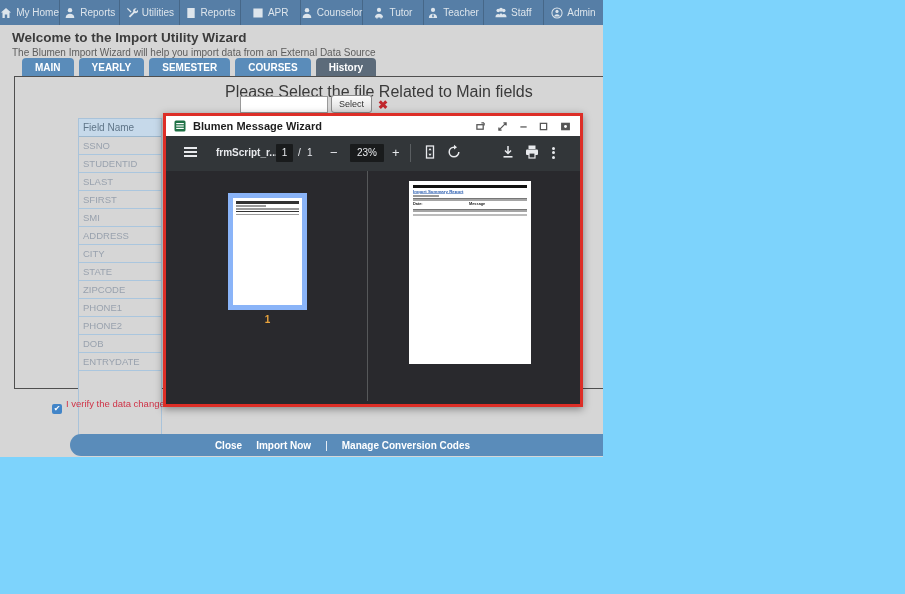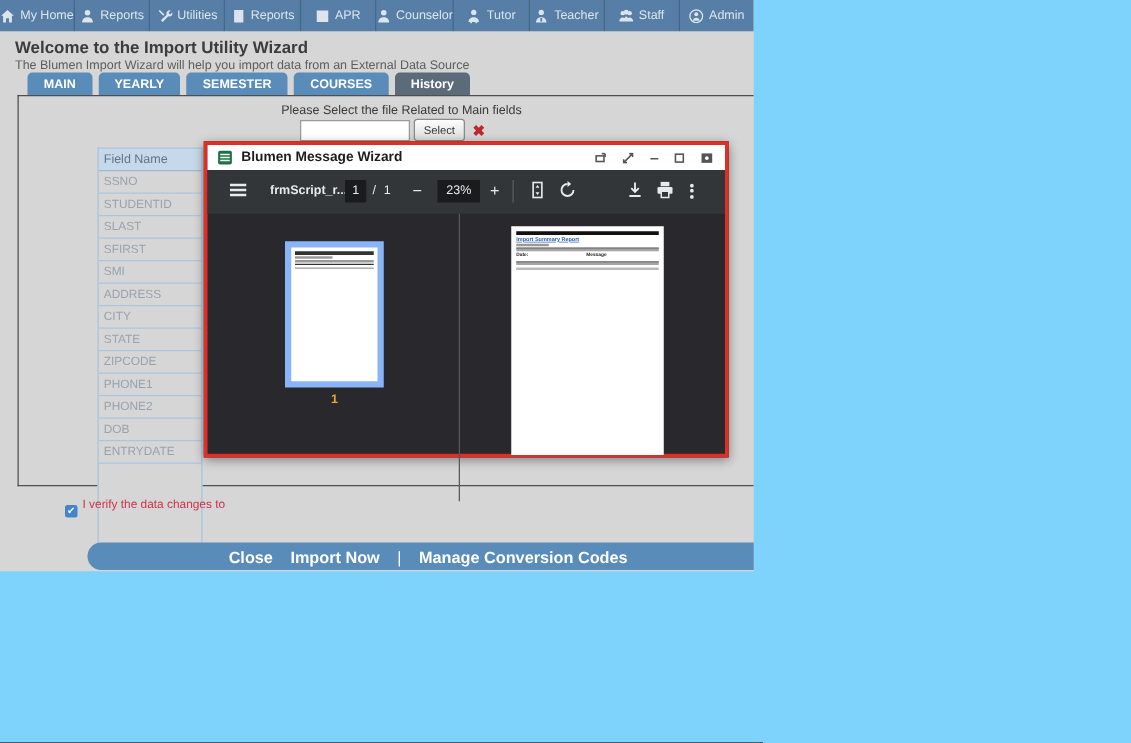--- a/index.html
+++ b/index.html
@@ -20,21 +20,21 @@
 
   
   .tabs { position:absolute; left:22px; top:58px; display:flex; gap:5px; }
   .tab { height:18px; padding:0 13px; display:flex; align-items:center; background:#5a8cba; color:#fff;
          font-size:10px; font-weight:bold; border-radius:4px 4px 0 0; cursor:pointer; }
   .tab.active { background:#5c6b7a; }
 
   
   .panel { position:absolute; left:14px; top:76px; width:589px; height:313px;
            border:1px solid #4f4f4f; border-right:none; }
-  .prompt { position:absolute; left:225px; top:83px; font-size:10px; color:#3a3a3a; }
+  .prompt { position:absolute; left:225px; top:83px; font-size:16px; color:#3a3a3a; }
   .file-input { position:absolute; left:240px; top:96px; width:88px; height:17px; border:1px solid #9a9a9a;
                 background:#fff; font-size:10px; padding:0 3px; }
   .select-btn { position:absolute; left:331px; top:95px; width:41px; height:18px; font-size:9px; color:#333;
                 background:linear-gradient(#fdfdfd,#dcdcdc); border:1px solid #8a8a8a; border-radius:3px; cursor:pointer; }
   .red-x { position:absolute; left:378px; top:98px; font-size:12px; font-weight:bold; color:#c0272d; cursor:pointer; }
 
   
   .ftable { position:absolute; left:78px; top:118px; width:84px; height:326px; overflow:hidden;
             border:1px solid #a9c3da; border-bottom:none; background:#d6d6d6; }
   .ftable .hd { height:18px; line-height:18px; background:#c6d9ea; color:#5f7588; font-size:10px;
@@ -44,26 +44,26 @@
 
   
   .chk { position:absolute; left:52px; top:404px; width:10px; height:10px; background:#4285c8; border-radius:2px;
          color:#fff; font-size:8px; line-height:10px; text-align:center; cursor:pointer; }
   .vline1 { position:absolute; left:66px; top:398px; font-size:9.5px; color:#cf3347; z-index:1; }
   .vline2 { position:absolute; left:66px; top:409px; font-size:9.5px; color:#cf3347; z-index:1; }
 
   
   .fbar { position:absolute; left:70px; top:434px; width:545px; height:22px; background:#5a8cba; border-radius:12px;
           display:flex; align-items:center; justify-content:center; gap:14px; color:#fff;
-          font-size:13px; font-weight:bold; z-index:5; }
+          font-size:10px; font-weight:bold; z-index:5; }
   .fbar span { cursor:pointer; }
   .fbar .sep { cursor:default; font-weight:normal; }
 
   
-  .modal { position:absolute; left:163px; top:113px; width:420px; height:253px; border:3px solid #dd2e27;
+  .modal { position:absolute; left:163px; top:113px; width:420px; height:294px; border:3px solid #dd2e27;
            background:#29292d; z-index:20; box-shadow:0 2px 8px rgba(0,0,0,0.4); }
   .titlebar { height:20px; background:#fff; display:flex; align-items:center; position:relative; }
   .titlebar .ticon { width:12px; height:12px; margin-left:8px; }
   .titlebar .ttext { margin-left:7px; font-size:11px; font-weight:bold; color:#1d1d1d; }
   .wctrl { position:absolute; top:0; height:20px; width:20px; display:flex; align-items:center; justify-content:center; cursor:pointer; }
   .wctrl svg { width:9px; height:9px; stroke:#555; fill:none; stroke-width:1.4; }
 
   .ptoolbar { position:relative; height:35px; background:#323639; }
   .ptoolbar .t { position:absolute; color:#e8eaed; }
   .hamb div { width:13px; height:1.6px; background:#e8eaed; margin:2.4px 0; }

